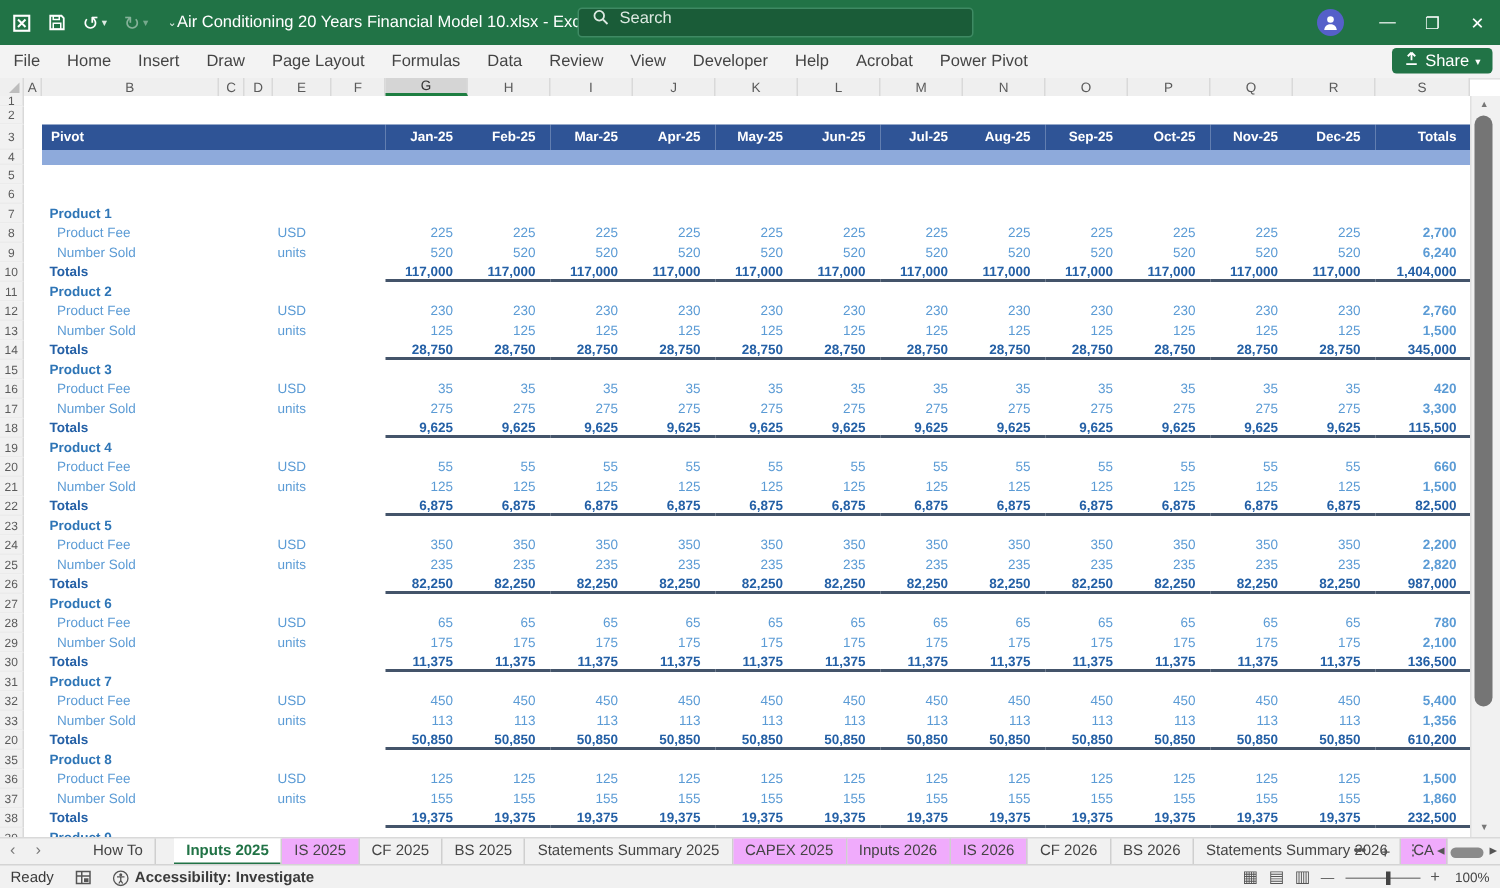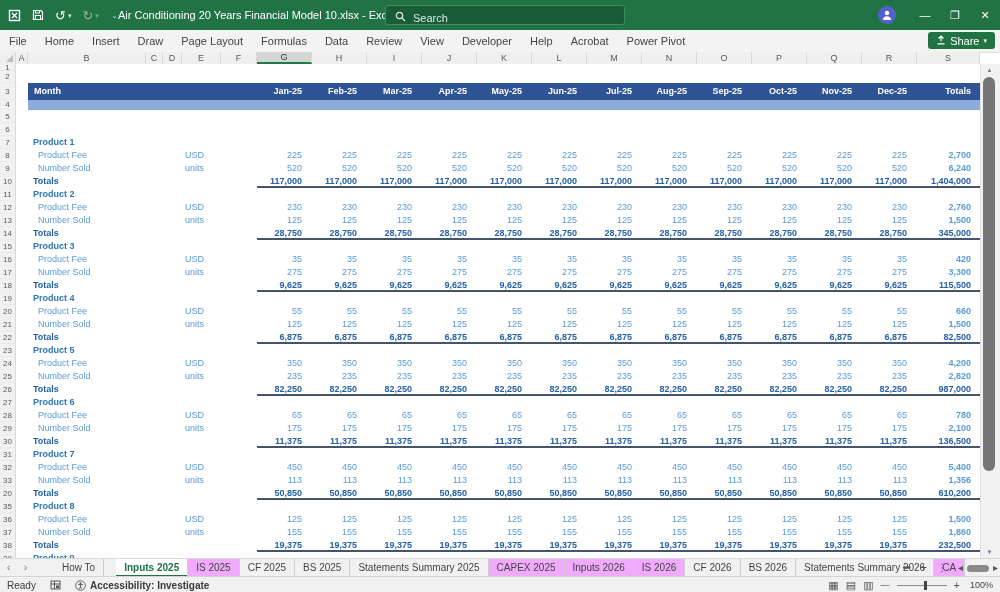--- a/index.html
+++ b/index.html
@@ -6,22 +6,22 @@
   .app{position:relative;width:1000px;height:592px;overflow:hidden;background:#fff;
        font-family:"Liberation Sans",sans-serif;cursor:default;}
 
   
   .titlebar{position:absolute;top:0;left:0;right:0;height:30px;background:#217346;color:#fff;}
   .qat{position:absolute;left:8px;top:0;height:30px;display:flex;align-items:center;gap:11px;}
   .qbtn{display:flex;align-items:center;color:#fff;font-size:13px;line-height:1;}
   .qbtn .dd{font-size:7px;margin-left:2px;opacity:.85;}
   .dim{opacity:.45;}
   .doc-title{position:absolute;left:118px;top:0;height:30px;line-height:30px;font-size:11px;white-space:nowrap;}
-  .searchbox{position:absolute;left:385px;top:5px;width:240px;height:20px;background:#1A5C38;
-             border:1px solid #3E8A63;border-radius:3px;display:flex;align-items:flex-end;gap:7px;
+  .searchbox{position:absolute;left:385px;top:5px;width:264px;height:20px;background:#1A5C38;
+             border:1px solid #3E8A63;border-radius:3px;display:flex;align-items:flex-start;gap:7px;
              padding-left:9px;box-sizing:border-box;color:#DCE9E1;font-size:11px;}
   .win-controls{position:absolute;right:0;top:0;height:30px;display:flex;align-items:center;}
   .avatar{width:18px;height:18px;border-radius:50%;background:#5560C9;display:flex;align-items:center;
           justify-content:center;margin-right:14px;}
   .wbtn{width:30px;height:30px;display:flex;align-items:center;justify-content:center;font-size:11px;color:#fff;}
 
   
   .ribbonrow{position:absolute;top:30px;left:0;right:0;height:22px;background:#F3F3F3;
              border-bottom:1px solid #E1E1E1;display:flex;align-items:center;}
   .rtab{padding:0 9px;font-size:11px;color:#444;height:22px;line-height:22px;white-space:nowrap;}
@@ -200,21 +200,21 @@
           <div class="rh">1</div>
           <div class="c fill"></div>
         </div>
         <div class="grow" style="height: 12px; line-height: 12px;">
           <div class="rh">2</div>
           <div class="c fill"></div>
         </div>
         <div class="grow" style="height: 17px; line-height: 17px;">
           <div class="rh">3</div>
           <div class="c" style="width: 12px;"></div>
-          <div class="c w229 bd-label">Month</div>
+          <div class="c w229 bd-label">Pivot</div>
           <div class="c mv bdm">Jan-25</div>
           <div class="c mv bdm">Feb-25</div>
           <div class="c mv bdm">Mar-25</div>
           <div class="c mv bdm">Apr-25</div>
           <div class="c mv bdm">May-25</div>
           <div class="c mv bdm">Jun-25</div>
           <div class="c mv bdm">Jul-25</div>
           <div class="c mv bdm">Aug-25</div>
           <div class="c mv bdm">Sep-25</div>
           <div class="c mv bdm">Oct-25</div>
@@ -516,21 +516,21 @@
           <div class="c mv ">350</div>
           <div class="c mv ">350</div>
           <div class="c mv ">350</div>
           <div class="c mv ">350</div>
           <div class="c mv ">350</div>
           <div class="c mv ">350</div>
           <div class="c mv ">350</div>
           <div class="c mv ">350</div>
           <div class="c mv ">350</div>
           <div class="c mv ">350</div>
-          <div class="c sv ">4,200</div>
+          <div class="c sv ">2,200</div>
         </div>
         <div class="grow">
           <div class="rh">25</div>
           <div class="c" style="width: 12px;"></div>
           <div class="c lblB sub">Number Sold</div>
           <div class="c" style="width: 36px;"></div>
           <div class="c unit">units</div>
           <div class="c" style="width: 36px;"></div>
           <div class="c mv ">235</div>
           <div class="c mv ">235</div>

